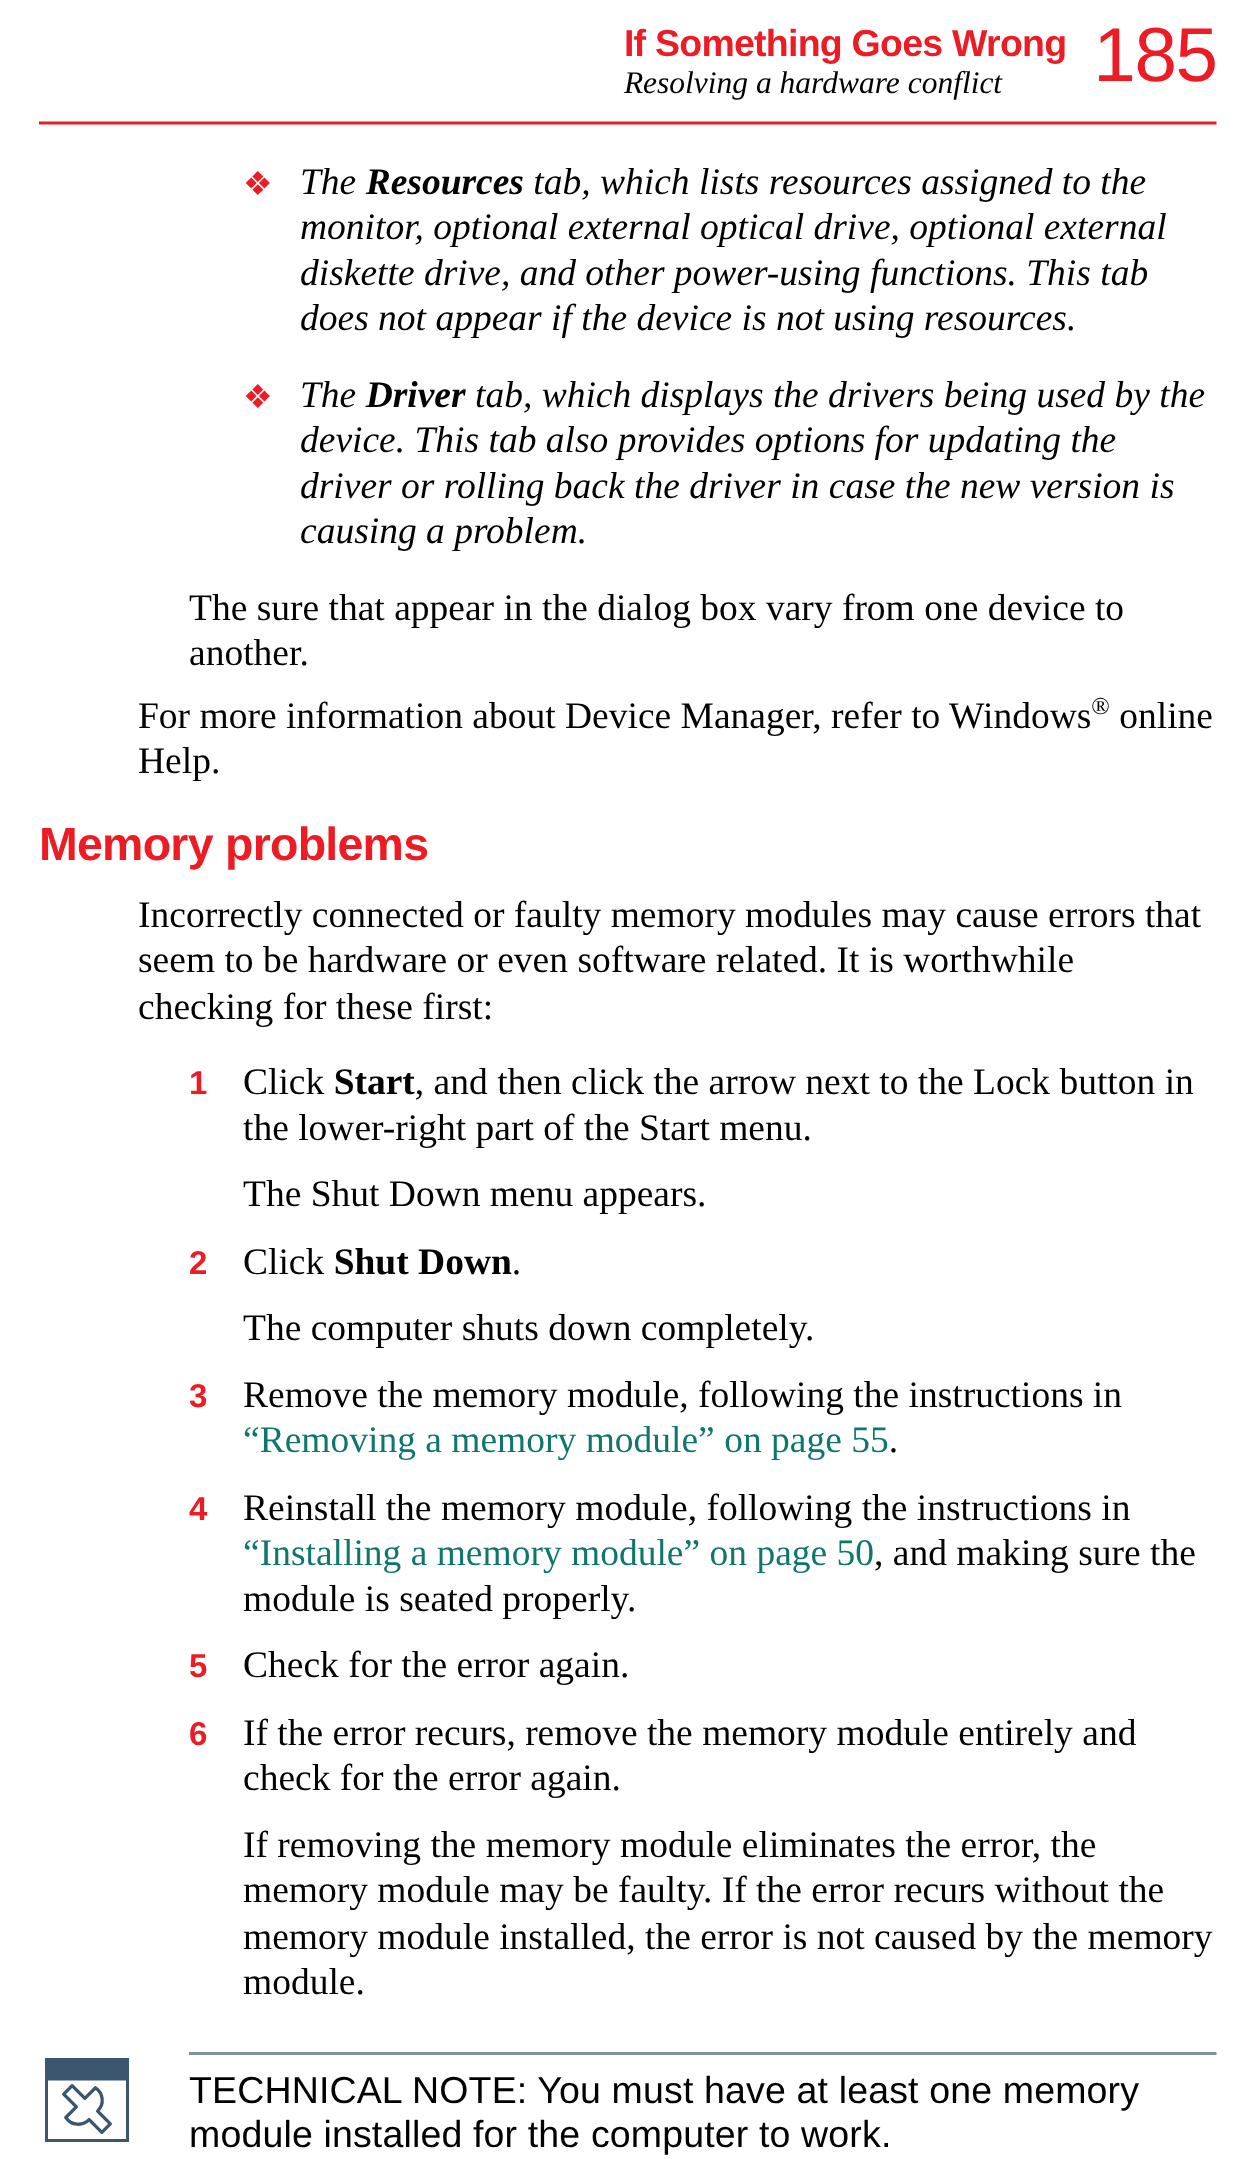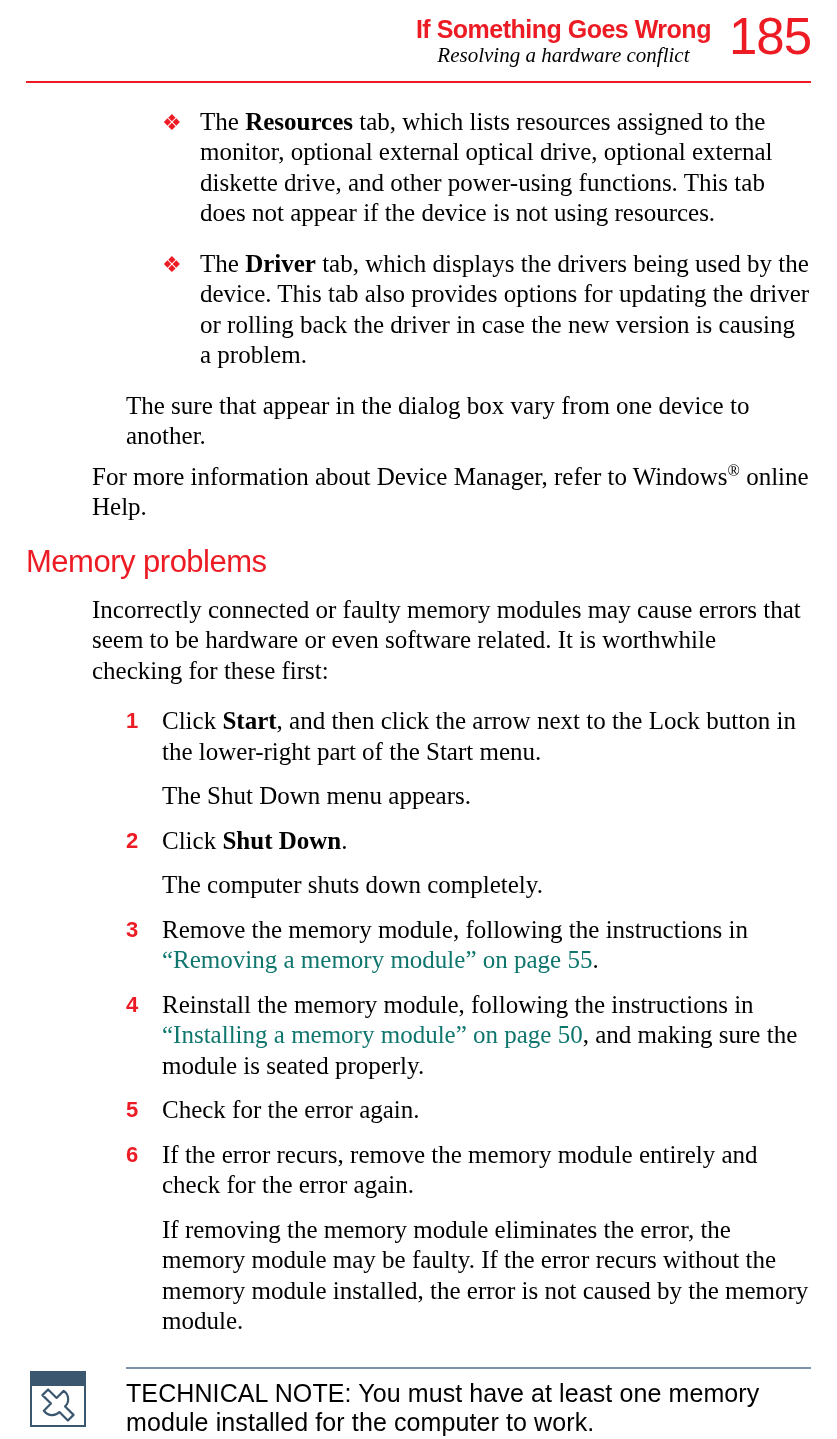--- a/index.html
+++ b/index.html
@@ -16,21 +16,21 @@
     box-sizing: border-box;
     padding: 14px 26px 30px 26px;
   }
   .header {
     display: flex;
     align-items: flex-start;
     justify-content: flex-end;
     padding-bottom: 8px;
   }
   .header-text {
-    text-align: center;
+    text-align: left;
     padding-right: 18px;
     line-height: 1.1;
     padding-top: 2px;
   }
   .chapter-title {
     font-family: "Arial Narrow", Arial, sans-serif;
     font-weight: 700;
     font-stretch: condensed;
     color: #ed1c24;
     font-size: 25px;
@@ -71,39 +71,40 @@
   .bullet-mark {
     color: #ed1c24;
     width: 38px;
     flex: 0 0 38px;
     font-size: 22px;
     line-height: 1.25;
     padding-top: 2px;
   }
   .bullet-text {
     flex: 1;
+    font-style: italic;
   }
   .bold { font-weight: 700; }
   .first-level {
     margin-left: 100px;
     margin-top: 6px;
     margin-bottom: 10px;
   }
   .outer-par {
     margin-left: 66px;
     margin-top: 10px;
     margin-bottom: 20px;
   }
   .sup {
     font-size: 0.65em;
     vertical-align: super;
   }
   .heading-h2 {
     font-family: "Arial Narrow", Arial, sans-serif;
-    font-weight: 400;
+    font-weight: 700;
     font-stretch: condensed;
     color: #ed1c24;
     font-size: 31px;
     margin: 20px 0 14px 0;
     letter-spacing: -0.5px;
   }
   .num-list {
     margin-left: 100px;
   }
   .num-item {

